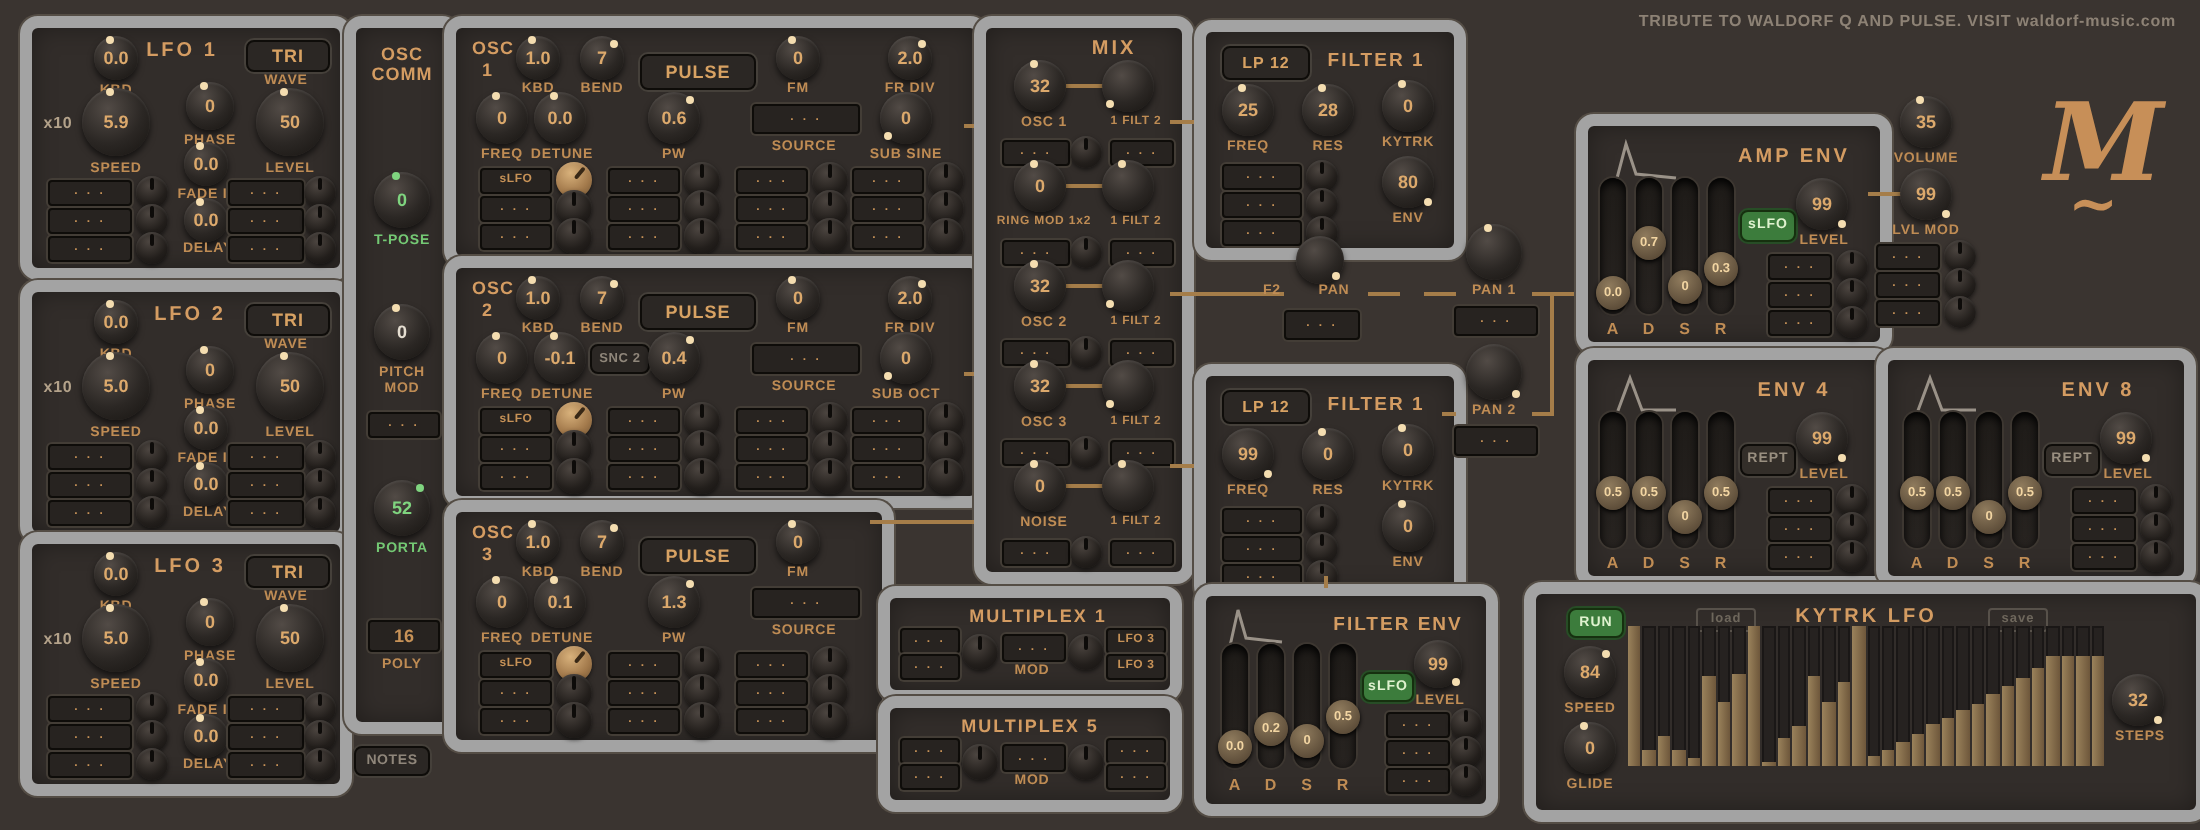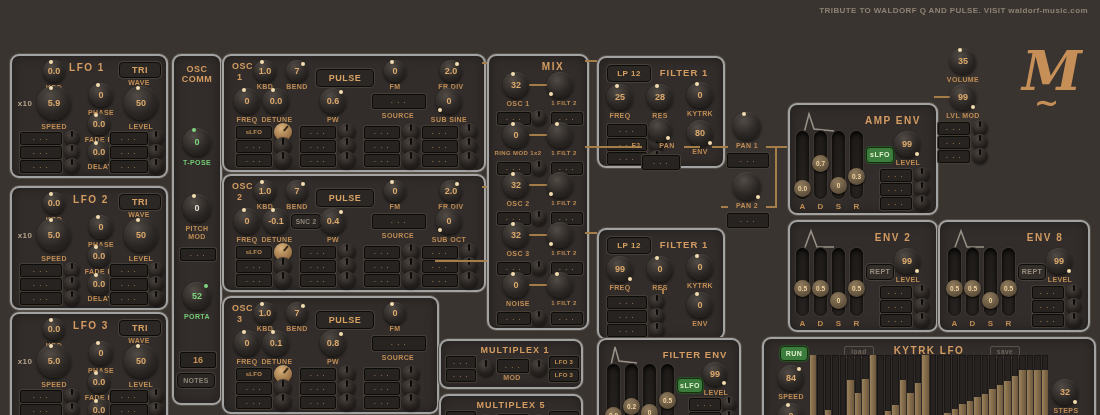--- a/index.html
+++ b/index.html
@@ -1,17 +1,17 @@
 <!DOCTYPE html>
 <html><head>
 <meta charset="utf-8">
 <style>
   html,body{margin:0;padding:0;}
   body{width:1100px;height:415px;position:relative;background:#3a3430;font-family:"Liberation Sans",sans-serif;overflow:hidden;}
-  .p{position:absolute;background:#322d2a;border:2px solid #a3a3a3;border-radius:9px;box-shadow:0 0 0 1px #544d45, inset 0 0 12px rgba(0,0,0,.35);margin-top:46px;}
+  .p{position:absolute;background:#322d2a;border:6px solid #a3a3a3;border-radius:9px;box-shadow:0 0 0 1px #544d45, inset 0 0 12px rgba(0,0,0,.35);}
   .t{position:absolute;font-size:10px;font-weight:bold;color:#d49c62;letter-spacing:1.5px;text-align:center;}
   .lb{position:absolute;font-size:7px;font-weight:bold;color:#bf8c54;letter-spacing:.4px;text-align:center;line-height:1.15;}
   .kn{position:absolute;border-radius:50%;background:radial-gradient(circle at 38% 30%,#524b46,#2b2724 55%,#171411 100%);box-shadow:0 2px 3px rgba(0,0,0,.6), inset 0 1px 1px rgba(255,255,255,.08);display:flex;align-items:center;justify-content:center;}
   .kn b{color:#dca96c;font-size:9px;font-weight:bold;}
   .kn i{position:absolute;width:4px;height:4px;border-radius:50%;background:#f4ddb0;top:0;left:calc(50% - 5px);}
   .kn .i-r{left:auto;right:3px;top:2px;}
   .kn .i-br{top:auto;bottom:1px;left:auto;right:1px;}.k34{width:34px;height:34px}.k28{width:28px;height:28px}
   .k26{width:26px;height:26px}.k24{width:24px;height:24px}.k22{width:22px;height:22px}
   .kn.green b{color:#7fd47f}.kn.green i{background:#7fd47f}
   .mk{position:absolute;border-radius:50%;background:radial-gradient(circle at 40% 30%,#4c4540,#221e1b 60%,#141110);box-shadow:0 1px 2px rgba(0,0,0,.55), inset 0 1px 1px rgba(255,255,255,.07);}
@@ -379,21 +379,21 @@
       <b>0</b>
     </div>
   <span class="lb" style="left:2px;top:60px;width:42px">FREQ</span>
   <div class="kn k26" style="left:39px;top:32px">
       <i></i>
       <b>0.1</b>
     </div>
   <span class="lb" style="left:34px;top:60px;width:38px">DETUNE</span>
   <div class="kn k26" style="left:96px;top:32px">
       <i class="i-r"></i>
-      <b>0.8</b>
+      <b>1.3</b>
     </div>
   <span class="lb" style="left:88px;top:60px;width:42px">PW</span>
   <div class="sl" style="left:148px;top:38px;width:52px;height:13px;line-height:13px">. . .</div>
   <span class="lb" style="left:146px;top:56px;width:56px">SOURCE</span>
   <div class="sl" style="left:12px;top:70px;width:34px;letter-spacing:.3px">sLFO</div>
   <div class="sl" style="left:12px;top:84px;width:34px">. . .</div>
   <div class="sl" style="left:12px;top:98px;width:34px">. . .</div>
   <div class="mk mk18 hl" style="left:50px;top:67px"></div>
   <div class="mk mk18" style="left:50px;top:81px"></div>
   <div class="mk mk18" style="left:50px;top:95px"></div>
@@ -605,21 +605,21 @@
   <div class="sl" style="left:90px;top:92px;width:30px">. . .</div>
   <div class="mk mk16" style="left:124px;top:62px"></div>
   <div class="mk mk16" style="left:124px;top:76px"></div>
   <div class="mk mk16" style="left:124px;top:90px"></div>
 </div>
 
 <div class="p" style="left:788px;top:174px;width:146px;height:108px">
   <svg class="eicon" style="left:12px;top:6px" width="34" height="24" viewBox="0 0 34 24">
       <polyline points="2,22 9,3 15,19 32,19" fill="none" stroke="#9a9288" stroke-width="1.5"></polyline>
     </svg>
-  <span class="t" style="left:66px;top:10px;width:74px">ENV 2</span>
+  <span class="t" style="left:66px;top:10px;width:74px">ENV 4</span>
   <div class="track" style="left:6px;top:26px;height:68px">
       <div class="thumb" style="bottom:19px">0.5</div>
     </div>
   <div class="track" style="left:24px;top:26px;height:68px">
       <div class="thumb" style="bottom:19px">0.5</div>
     </div>
   <div class="track" style="left:42px;top:26px;height:68px">
       <div class="thumb" style="bottom:7px">0</div>
     </div>
   <div class="track" style="left:60px;top:26px;height:68px">

